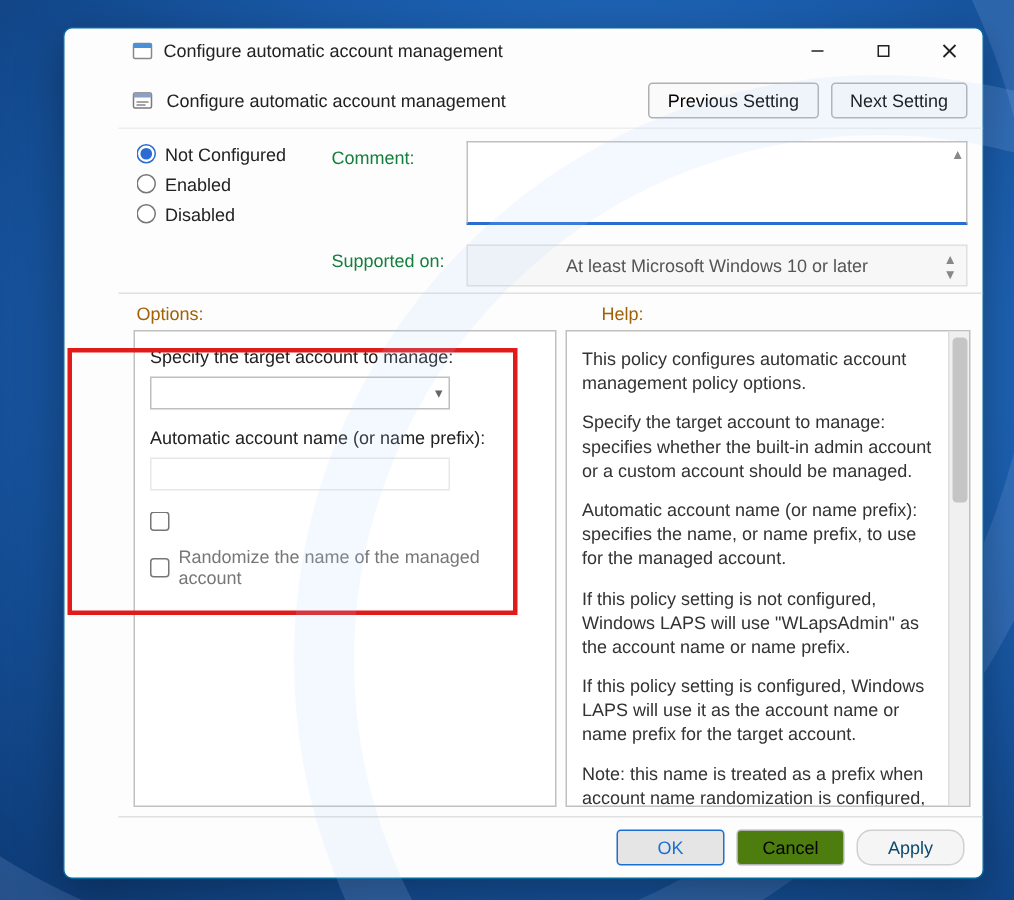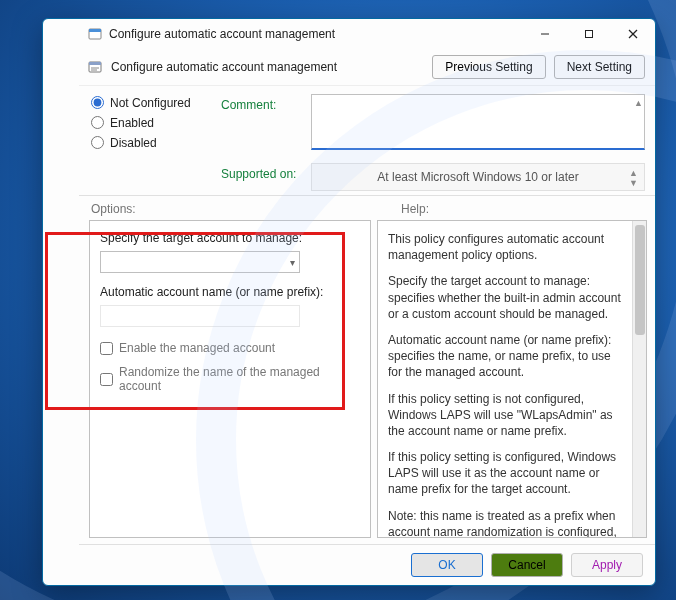--- a/index.html
+++ b/index.html
@@ -115,21 +115,21 @@
     font-size: 12px;
     position: relative;
   }
   .supported-box .spin { position:absolute; right:6px; top:4px; color:#888; font-size:9px;}
 
   .columns-header {
     display:flex;
     padding: 6px 10px 2px 12px;
     gap: 28px;
     font-size: 12px;
-    color:#737373;
+    color:#a16207;
   }
   .columns-header .hleft { width: 282px; }
 
   .columns {
     display:flex;
     flex: 1;
     padding: 2px 8px 6px 10px;
     gap: 6px;
     min-height: 0;
   }
@@ -169,21 +169,21 @@
     border-top:1px solid #e0e0e0;
     padding: 8px 12px;
     display:flex; justify-content:flex-end; gap:8px;
   }
   .btn {
     min-width: 72px; padding:4px 14px;
     border:1px solid #b0b0b0; background:#4d7c0f;
     font-size:12px; border-radius:3px; cursor:pointer;
   }
   .btn.primary { border-color:#1a6fd1; color:#1a6fd1; background:#e5e5e5;}
-  .btn.disabled { color:#a21caf; border-color:#d0d0d0; background:#f5f5f5; cursor:default;}
+  .btn.disabled { color:#0c4a6e; border-color:#d0d0d0; background:#f5f5f5; cursor:default;border-radius:10px;}
 
   
   .highlight {
     position:absolute;
     left: 45px; top: 232px;
     width: 300px; height: 178px;
     border: 3px solid #e11a1a;
     pointer-events:none;
   }
 </style>
@@ -273,21 +273,20 @@
     <div class="panel options-panel">
       <span class="option-label">Specify the target account to manage:</span>
       <div class="combo">
         <span></span>
         <span class="chev">▾</span>
       </div>
       <span class="option-label">Automatic account name (or name prefix):</span>
       <div class="input-text"></div>
       <label class="chk-row">
         <input type="checkbox" style="">
-        <span>Enable the managed account</span>
       </label>
       <label class="chk-row">
         <input type="checkbox" style="">
         <span>Randomize the name of the managed account</span>
       </label>
     </div>
 
     <div class="panel help-panel">
       <p>This policy configures automatic account management policy options.</p>
       <p>Specify the target account to manage: specifies whether the built-in admin account or a custom account should be managed.</p>

